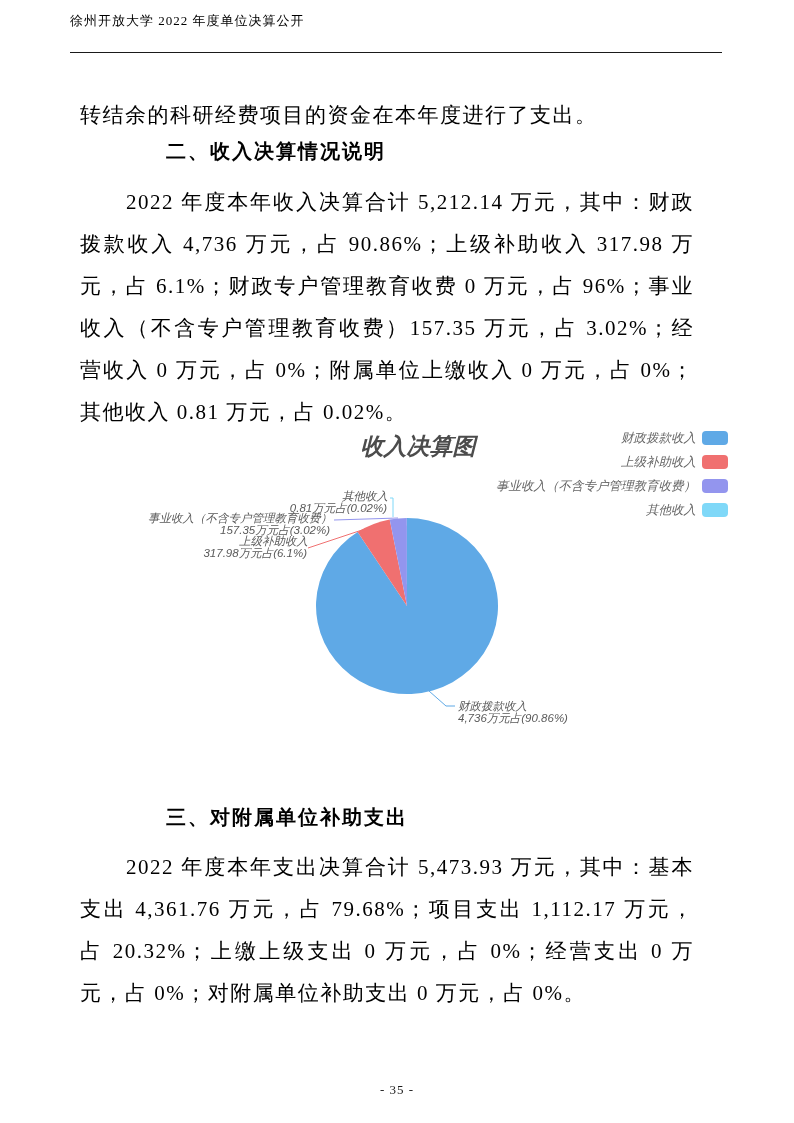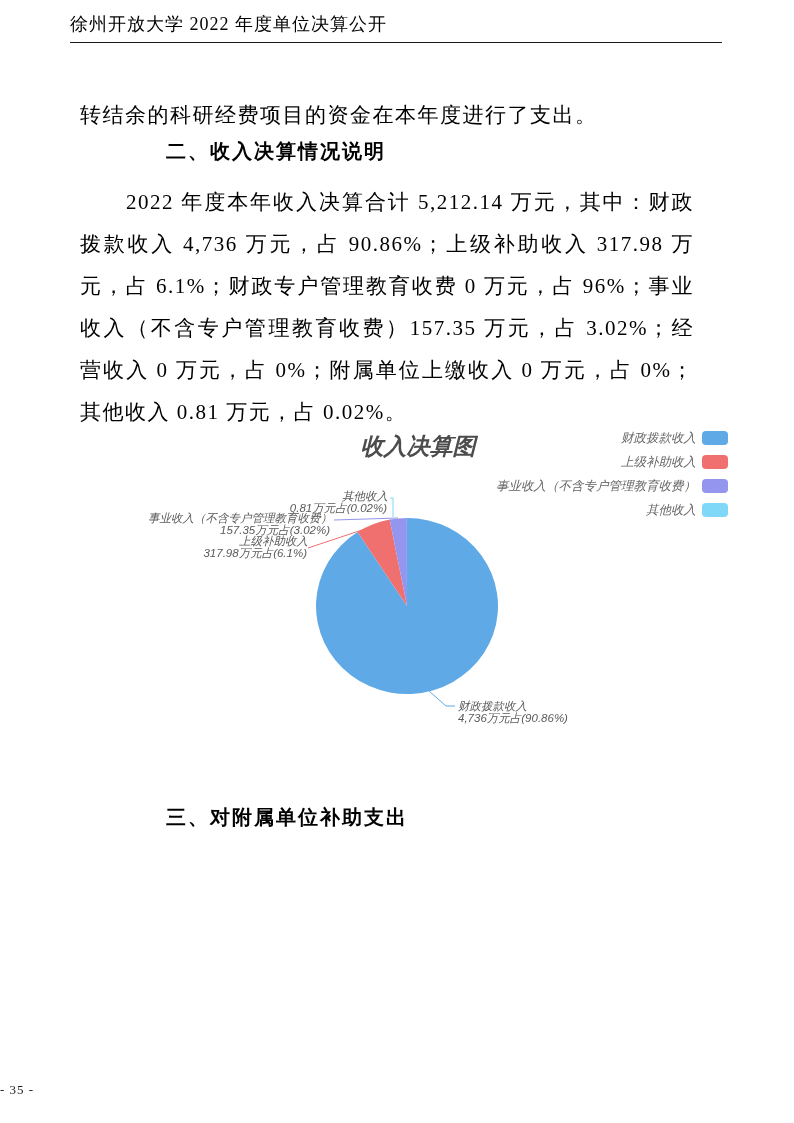--- a/index.html
+++ b/index.html
@@ -7,23 +7,23 @@
   .page {
     position:relative;
     width:794px; height:1123px;
     background:#ffffff;
     font-family:"Liberation Serif","DejaVu Serif",serif;
     color:#000;
     overflow:hidden;
   }
   .doc-header {
     position:absolute; top:12px; left:70px; width:652px;
-    font-size:18px; letter-spacing:1px;
+    font-size:13px; letter-spacing:1px;
     border-bottom:1px solid #1a1a1a;
-    padding-bottom:6px;
+    padding-bottom:22px;
   }
   .para {
     position:absolute; left:80px; width:614px;
     font-size:21px; line-height:42px;
     letter-spacing:1.5px;
     text-align:justify;
   }
   .para.indent { text-indent:46px; }
   .sec-heading {
     position:absolute; left:144px;
@@ -32,21 +32,21 @@
     margin-left:22px;
   }
   .chart-figure {
     position:absolute; top:420px; left:144px; width:664px; height:335px;font-style:italic;
   }
   .chart-figure svg {
     font-family:"Liberation Sans","DejaVu Sans",sans-serif;
   }
   .doc-footer {
     position:absolute; top:1082px; left:0; width:100%;
-    font-size:13px; letter-spacing:1px;
+    text-align:center; font-size:13px; letter-spacing:1px;
     color:#1a1a1a;
   }
 </style>
 </head>
 <body>
 
 <div class="page">
 
   <div class="doc-header">
     <span>徐州开放大学 2022 年度单位决算公开</span>
@@ -100,18 +100,19 @@
         <text x="163" y="137" text-anchor="end" fill="#595959">317.98万元占(6.1%)</text>
 
         <text x="314" y="290" text-anchor="start" fill="#595959">财政拨款收入</text>
         <text x="314" y="302" text-anchor="start" fill="#595959">4,736万元占(90.86%)</text>
       </g>
     </svg>
   </div>
 
   <div class="sec-heading" style="top:804px;">三、对附属单位补助支出</div>
 
+  <div class="para indent" style="top:846px;">2022 年度本年支出决算合计 5,473.93 万元，其中：基本支出 4,361.76 万元，占 79.68%；项目支出 1,112.17 万元，占 20.32%；上缴上级支出 0 万元，占 0%；经营支出 0 万元，占 0%；对附属单位补助支出 0 万元，占 0%。</div>
 
   <div class="doc-footer">
     <span>- 35 -</span>
   </div>
 
 </div>
 
 </body></html>

